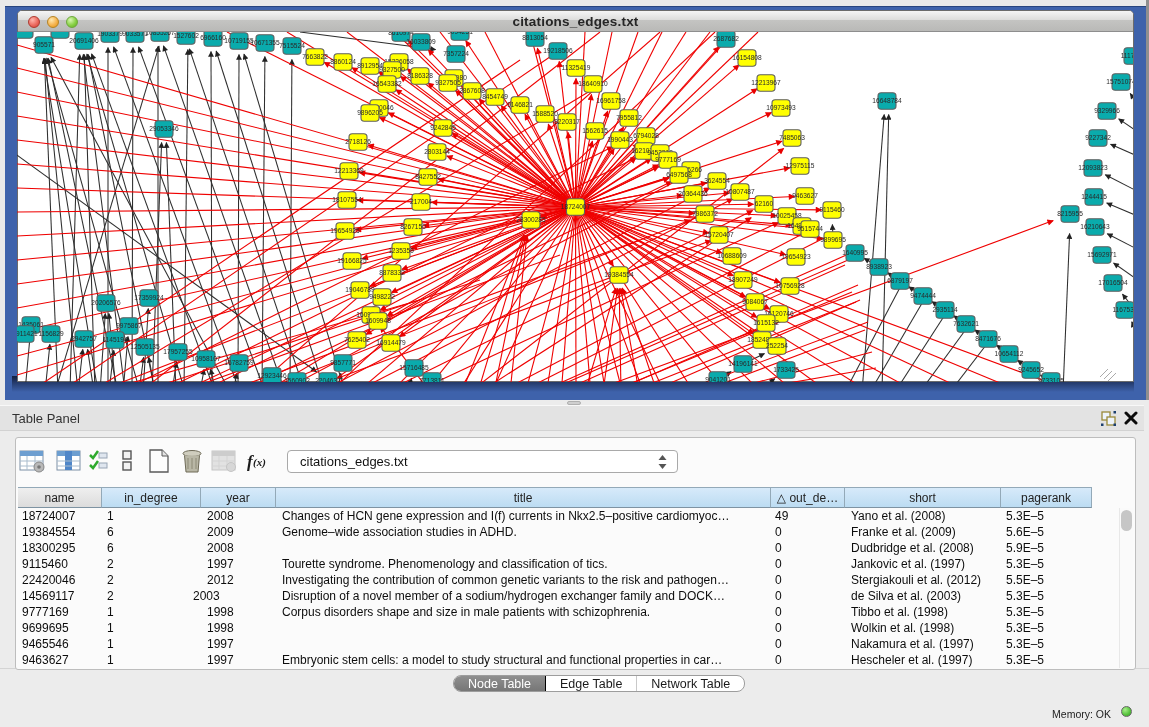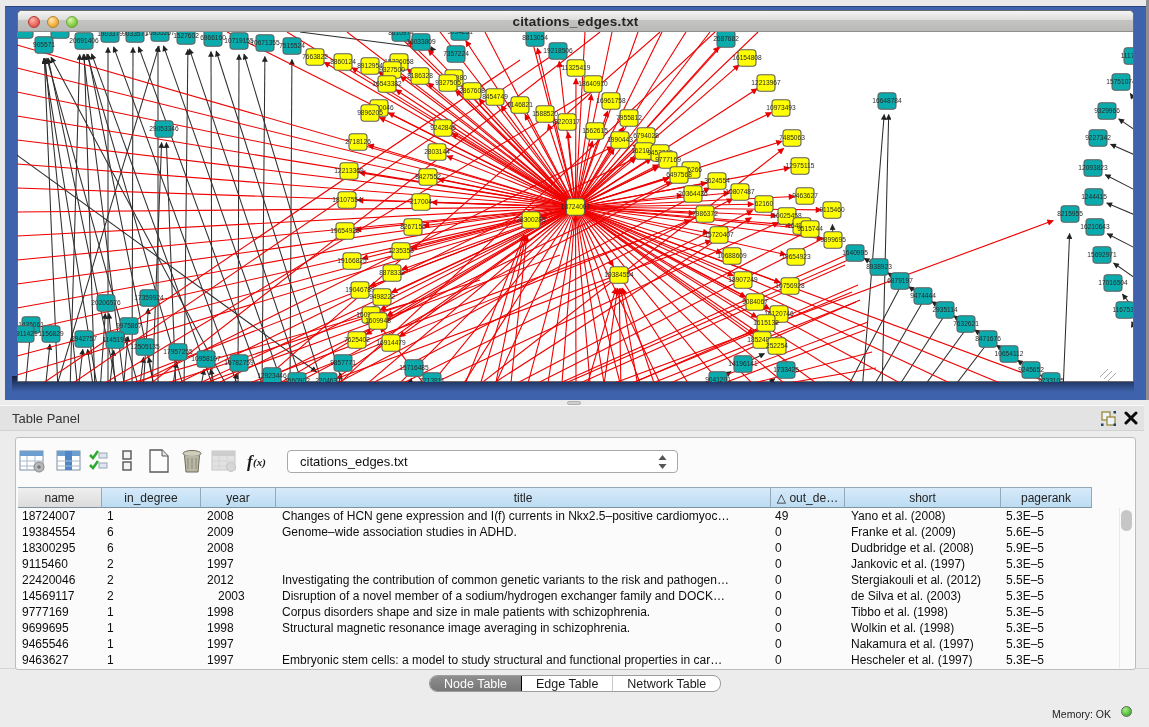--- a/index.html
+++ b/index.html
@@ -13,21 +13,21 @@
 #panel{position:absolute;left:0;top:400px;width:1149px;height:327px;background:#ececec}
 #phead{position:absolute;left:0;top:5px;width:1144px;height:26px;background:#e3e3e3;border-top:1px solid #f8f8f8;border-bottom:1px solid #d2d2d2}
 #phead .t{position:absolute;left:12px;top:5px;font-size:13px;color:#333}
 #tabletop{position:absolute;left:15px;top:37px;width:1121px;height:233px;background:#fbfbfb;border:1px solid #bdbdbd;border-radius:3px}
 #thead{position:absolute;left:18px;top:87px;width:1074px;height:29px}
 #thead .hc{position:absolute;top:0;height:21px;background:linear-gradient(#d7eafa,#bcdcf2);border-right:1px solid #93a9b8;border-top:1px solid #93a9b8;border-bottom:1px solid #7e93a2;font-size:12px;color:#222;text-align:center;line-height:20px}
 .tr{position:absolute;left:0;width:1110px;height:16px;font-size:12px;color:#0d0d0d}
 .tr span{position:absolute;top:0;white-space:nowrap}
 #vscroll{position:absolute;left:1119px;top:108px;width:14px;height:160px;background:#fafafa;border-left:1px solid #e8e8e8}
 #vthumb{position:absolute;left:1120.5px;top:110px;width:11px;height:21px;border-radius:6px;background:#c6c6c6}
-#tabs{position:absolute;left:429px;top:275px;height:17px;border:1px solid #9d9d9d;border-radius:8px;background:#fff;overflow:hidden}
+#tabs{position:absolute;left:453px;top:275px;height:17px;border:1px solid #9d9d9d;border-radius:8px;background:#fff;overflow:hidden}
 #tabs div{float:left;height:17px;line-height:16px;font-size:12.5px;padding:0 14px;color:#1a1a1a}
 #tabs .sel{background:linear-gradient(#8f8f8f,#737373);color:#fff}
 #tabs .mid{border-left:1px solid #000000;border-right:1px solid #c9c9c9}
 #mem{position:absolute;right:38px;top:308px;font-size:10.5px;color:#222}
 #dot{position:absolute;right:17px;top:306px;width:11px;height:11px;border-radius:50%;background:radial-gradient(circle at 35% 30%,#a8ef8a,#54c23b 60%,#3f9e2b);border:1px solid #666}
 #toolrow{position:absolute;left:0;top:32px;width:1149px;height:0}
 .ddl{position:absolute;left:287px;top:18px;width:391px;height:23px;background:#fff;border:1px solid #a9a9a9;border-radius:4px;font-size:13px;color:#111;line-height:21px;padding-left:12px}
 #hline{position:absolute;left:0;top:268px;width:1149px;height:1px;background:#d4d4d4}
 </style></head><body>
 <div id="desk"></div>
@@ -967,56 +967,56 @@
       <span style="left:107px">6</span>
       <span style="left:207px">2008</span>
       <span style="left:775px">0</span>
       <span style="left:851px">Dudbridge et al. (2008)</span>
       <span style="left:1006px">5.9E–5</span>
     </div>
 <div class="tr" style="top:157px">
       <span style="left:22px">9115460</span>
       <span style="left:107px">2</span>
       <span style="left:207px">1997</span>
+      <span style="left:282px">Tourette syndrome. Phenomenology and classification of tics.</span>
       <span style="left:775px">0</span>
       <span style="left:851px">Jankovic et al. (1997)</span>
       <span style="left:1006px">5.3E–5</span>
     </div>
 <div class="tr" style="top:173px">
       <span style="left:22px">22420046</span>
       <span style="left:107px">2</span>
       <span style="left:207px">2012</span>
       <span style="left:282px">Investigating the contribution of common genetic variants to the risk and pathogen…</span>
       <span style="left:775px">0</span>
       <span style="left:851px">Stergiakouli et al. (2012)</span>
       <span style="left:1006px">5.5E–5</span>
     </div>
 <div class="tr" style="top:189px">
       <span style="left:22px">14569117</span>
       <span style="left:107px">2</span>
-      <span style="left:218px">2003</span>
+      <span style="left:193px">2003</span>
       <span style="left:282px">Disruption of a novel member of a sodium/hydrogen exchanger family and DOCK…</span>
       <span style="left:775px">0</span>
       <span style="left:851px">de Silva et al. (2003)</span>
       <span style="left:1006px">5.3E–5</span>
     </div>
 <div class="tr" style="top:205px">
       <span style="left:22px">9777169</span>
       <span style="left:107px">1</span>
       <span style="left:207px">1998</span>
       <span style="left:282px">Corpus disorders shape and size in male patients with schizophrenia.</span>
       <span style="left:775px">0</span>
       <span style="left:851px">Tibbo et al. (1998)</span>
       <span style="left:1006px">5.3E–5</span>
     </div>
 <div class="tr" style="top:221px">
       <span style="left:22px">9699695</span>
       <span style="left:107px">1</span>
       <span style="left:207px">1998</span>
-      <span style="left:282px">Structural magnetic resonance image averaging in schizophrenia.</span>
       <span style="left:775px">0</span>
       <span style="left:851px">Wolkin et al. (1998)</span>
       <span style="left:1006px">5.3E–5</span>
     </div>
 <div class="tr" style="top:237px">
       <span style="left:22px">9465546</span>
       <span style="left:107px">1</span>
       <span style="left:207px">1997</span>
       <span style="left:775px">0</span>
       <span style="left:851px">Nakamura et al. (1997)</span>

